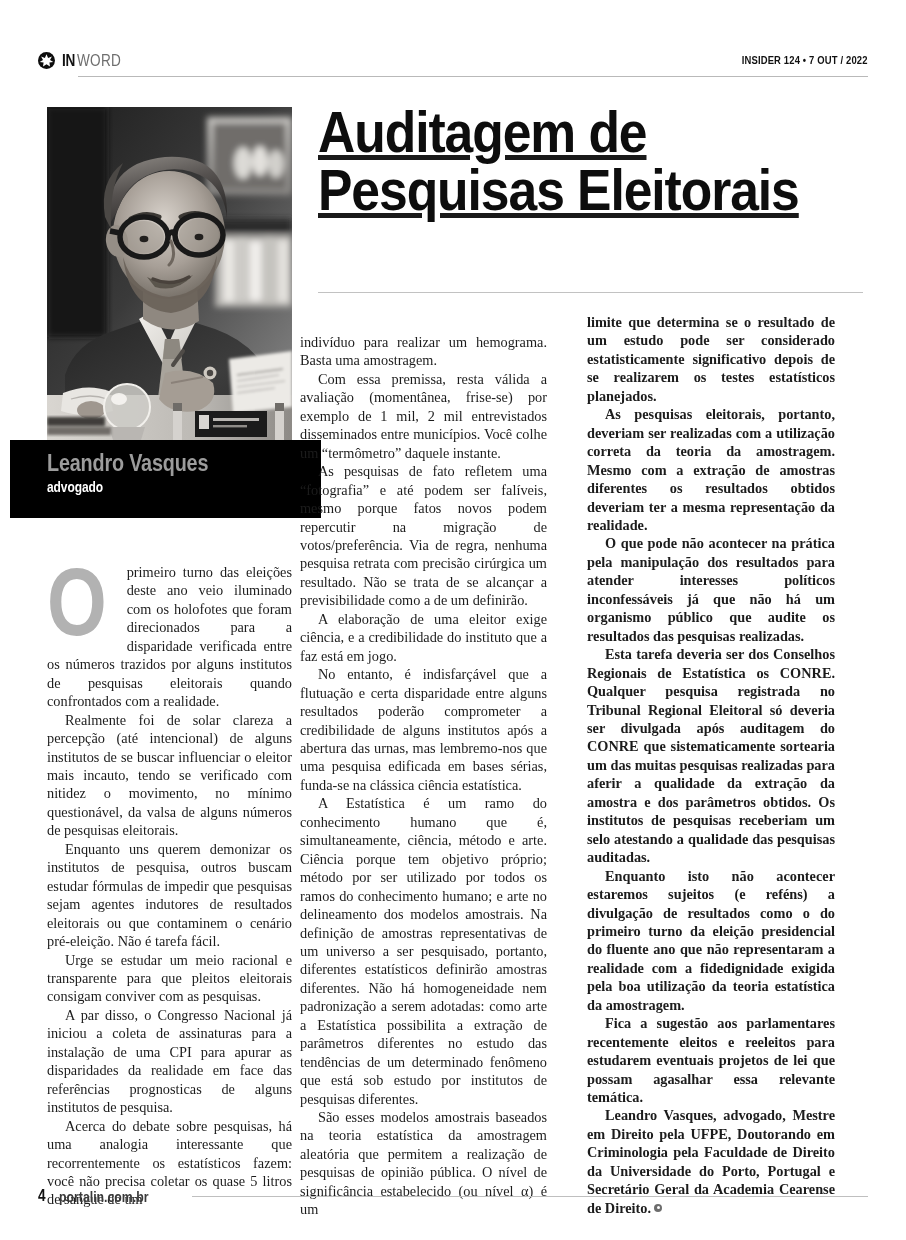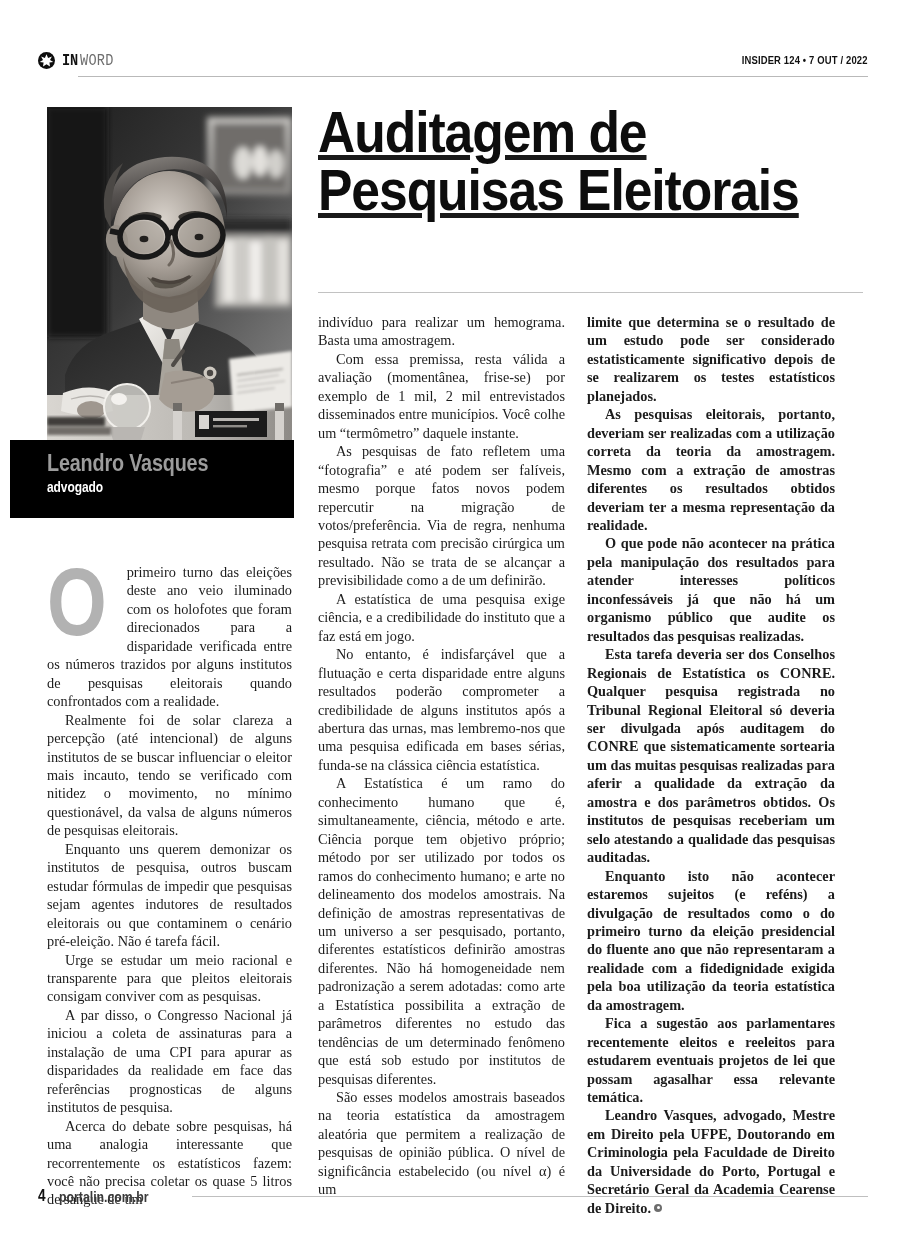--- a/index.html
+++ b/index.html
@@ -39,21 +39,21 @@
     gap: 7px;
   }
   .brand-mark {
     width: 17px;
     height: 17px;
     position: relative;
     display: inline-block;
   }
   .brand-mark svg { display: block; }
   .brand-text {
-    font-family: Liberation Mono, monospace;
+    font-family: Liberation Sans, sans-serif;
     font-size: 17px;
     letter-spacing: 0px;
     line-height: 1;
     white-space: nowrap;
   }
   .brand-in {
     font-weight: 700;
     color: #111111;
     transform: scaleX(0.80);
     display: inline-block;
@@ -98,21 +98,21 @@
     overflow: hidden;
     background: #2b2b2b;
   }
   .photo-wrap svg { display: block; }
 
   
   .byline {
     position: absolute;
     left: 10px;
     top: 440px;
-    width: 284px;
+    width: 311px;
     height: 78px;
     background: #000000;
     box-sizing: border-box;
     padding: 11px 0 0 37px;
   }
   .byline-name {
     font-family: "Liberation Sans", sans-serif;
     font-weight: 700;
     font-size: 23px;
     line-height: 1.05;
@@ -178,21 +178,21 @@
     -webkit-hyphens: none;
     hyphens: none;
   }
   .col p {
     margin: 0;
     text-indent: 18px;
   }
   .col p.no-indent { text-indent: 0; }
 
   #col1 { left: 47px; top: 563px; width: 245px; }
-  #col2 { left: 318px; }
+  #col2 { left: 300px; margin-top: 20px; }
   #col3 { left: 587px; width: 248px; font-weight: bold; }
 
   
   .dropcap-para {
     position: relative;
     min-height: 92px;
   }
   .dropcap {
     float: left;
     font-family: "Liberation Sans", sans-serif;
@@ -446,21 +446,21 @@
     <p>Enquanto uns querem demonizar os institutos de pesquisa, outros buscam estudar fórmulas de impedir que pesquisas sejam agentes indutores de resultados eleitorais ou que contaminem o cenário pré-eleição. Não é tarefa fácil.</p>
     <p>Urge se estudar um meio racional e transparente para que pleitos eleitorais consigam conviver com as pesquisas.</p>
     <p>A par disso, o Congresso Nacional já iniciou a coleta de assinaturas para a instalação de uma CPI para apurar as disparidades da realidade em face das referências prognosticas de alguns institutos de pesquisa.</p>
     <p>Acerca do debate sobre pesquisas, há uma analogia interessante que recorrentemente os estatísticos fazem: você não precisa coletar os quase 5 litros de sangue de um</p>
   </div>
 
   <div class="col" id="col2">
     <p class="no-indent">indivíduo para realizar um hemograma. Basta uma amostragem.</p>
     <p>Com essa premissa, resta válida a avaliação (momentânea, frise-se) por exemplo de 1 mil, 2 mil entrevistados disseminados entre municípios. Você colhe um “termômetro” daquele instante.</p>
     <p>As pesquisas de fato refletem uma “fotografia” e até podem ser falíveis, mesmo porque fatos novos podem repercutir na migração de votos/preferência. Via de regra, nenhuma  pesquisa retrata com precisão cirúrgica um resultado. Não se trata de se alcançar a previsibilidade como a de um definirão.</p>
-    <p>A estatística de uma pesquisa exige ciência, e a credibilidade do instituto que a faz está em jogo.</p>
+    <p>A elaboração de uma eleitor exige ciência, e a credibilidade do instituto que a faz está em jogo.</p>
     <p>No entanto, é indisfarçável que a flutuação e certa disparidade entre alguns resultados poderão comprometer a credibilidade de alguns institutos após a abertura das urnas, mas lembremo-nos que uma pesquisa edificada em bases sérias, funda-se na clássica ciência estatística.</p>
     <p>A Estatística é um ramo do conhecimento humano que é, simultaneamente, ciência, método e arte. Ciência porque tem objetivo próprio; método por ser utilizado por todos os  ramos do conhecimento humano; e arte no delineamento dos modelos amostrais. Na  definição de amostras representativas de um universo a ser pesquisado, portanto, diferentes estatísticos definirão amostras diferentes. Não há homogeneidade nem padronização a serem adotadas: como arte a Estatística possibilita a extração de parâmetros diferentes no estudo das tendências de um determinado fenômeno que está sob estudo por institutos de pesquisas diferentes.</p>
     <p>São esses modelos amostrais baseados na teoria estatística da amostragem aleatória que permitem a realização de pesquisas de opinião pública. O nível de significância estabelecido (ou nível α) é um</p>
   </div>
 
   <div class="col" id="col3">
     <p class="no-indent">limite que determina se o resultado de um estudo pode ser considerado estatisticamente significativo depois de se realizarem os testes estatísticos planejados.</p>
     <p>As pesquisas eleitorais, portanto, deveriam ser realizadas com a utilização correta da teoria da amostragem. Mesmo com a extração de amostras diferentes os resultados obtidos deveriam ter a mesma representação da realidade.</p>
     <p>O que pode não acontecer na prática pela manipulação dos resultados para atender interesses políticos inconfessáveis já que não há um organismo público que audite os resultados das pesquisas realizadas.</p>
     <p>Esta tarefa deveria ser dos Conselhos Regionais de Estatística os CONRE. Qualquer pesquisa registrada no Tribunal Regional Eleitoral só deveria ser divulgada após auditagem do CONRE que sistematicamente sortearia um das muitas pesquisas realizadas para aferir a qualidade da extração da amostra e dos parâmetros obtidos.  Os institutos de pesquisas receberiam um selo atestando a qualidade das pesquisas auditadas.</p>

